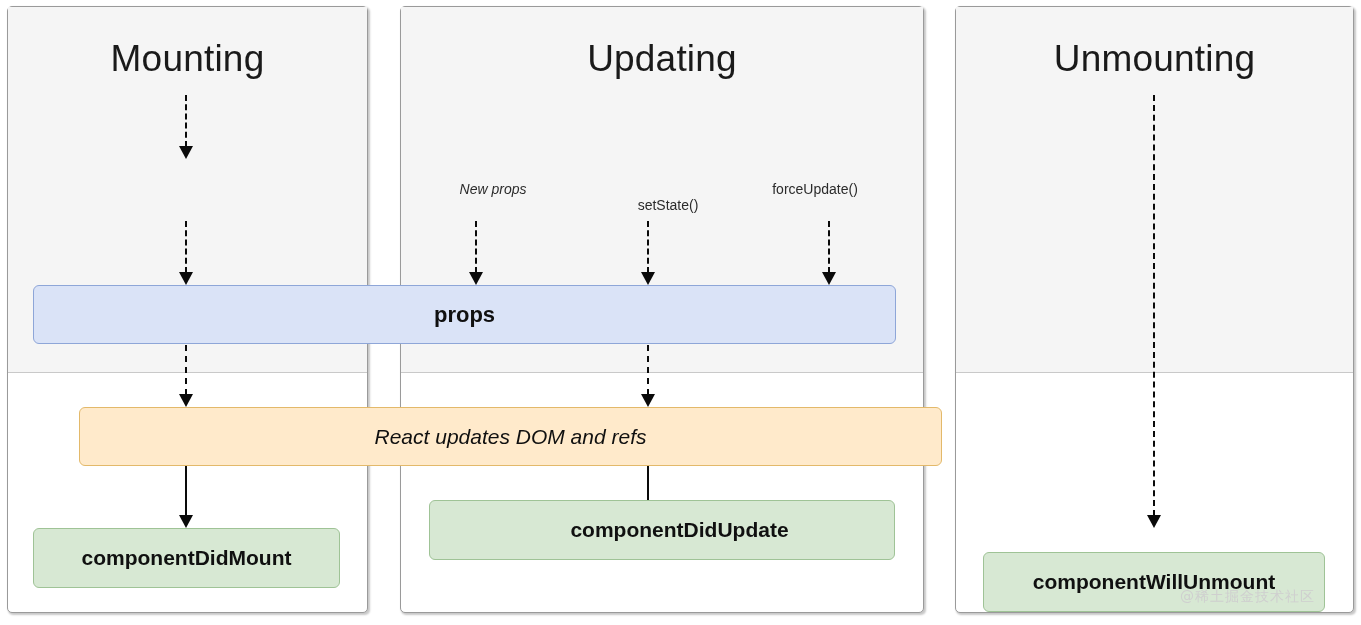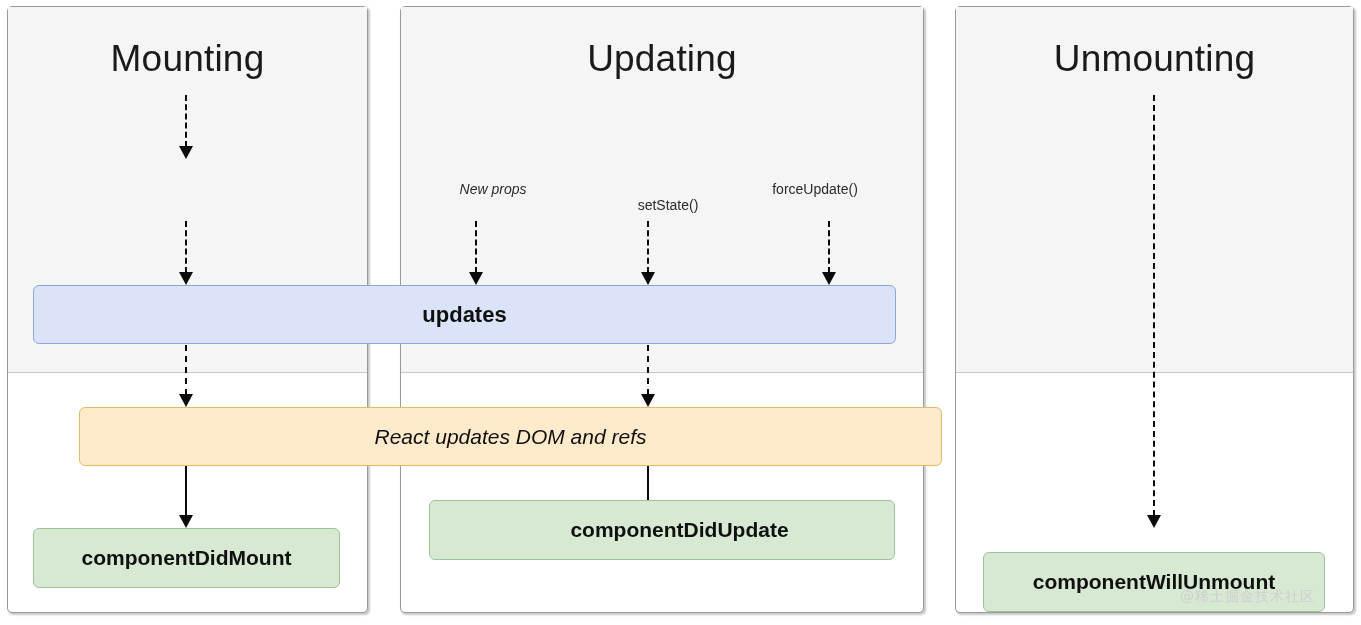--- a/index.html
+++ b/index.html
@@ -186,21 +186,21 @@
     <div class="head"></div>
   </div>
 
   <div class="arrow solid" style="left:648px; top:466px; width:16px; height:62px;">
     <div class="shaft" style="height:50px;"></div>
     <div class="head"></div>
   </div>
 
   <div class="node node-green" style="left:429px; top:500px; width:466px; height:60px;padding-left:35px;">componentDidUpdate</div>
 
-  <div class="node node-blue" style="left:33px; top:285px; width:863px; height:59px; font-size:22px;">updates</div>
+  <div class="node node-blue" style="left:33px; top:285px; width:863px; height:59px; font-size:22px;">props</div>
 
   <div class="node node-orange" style="left:33px; top:407px; width:863px; height:59px; font-size:21px;margin-left:46px;">React updates DOM and refs</div>
 
   <div class="panel" style="left:955px; top:6px; width:399px; height:607px;">
     <div class="panel-top" style="height:366px;"></div>
   </div>
   <div class="panel-title" style="left:955px; width:399px; top:40px;">Unmounting</div>
 
   <div class="arrow dashed" style="left:1154px; top:95px; width:16px; height:433px;">
     <div class="shaft" style="height:421px;"></div>

